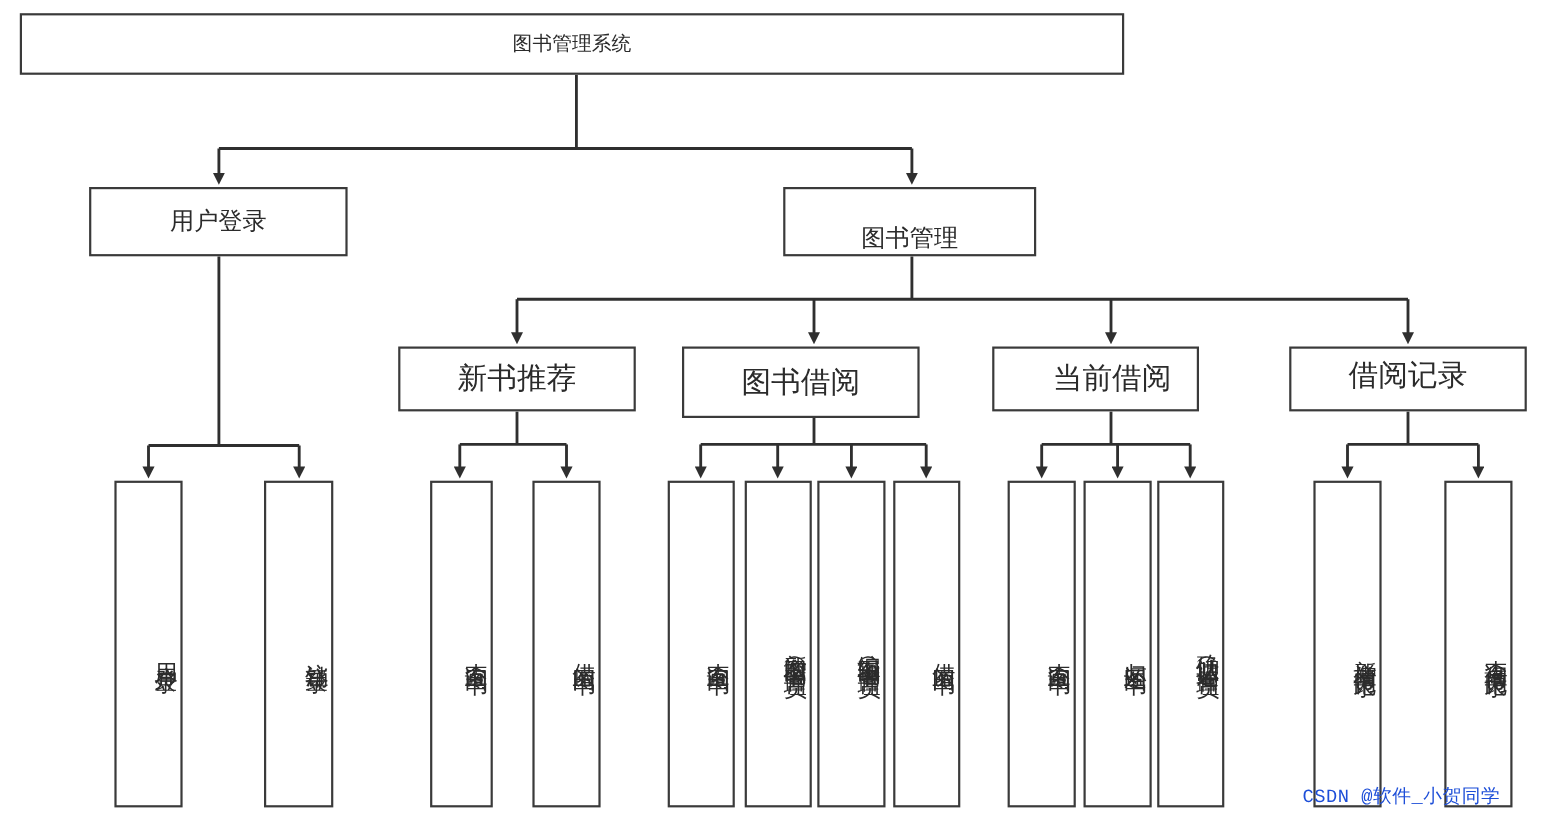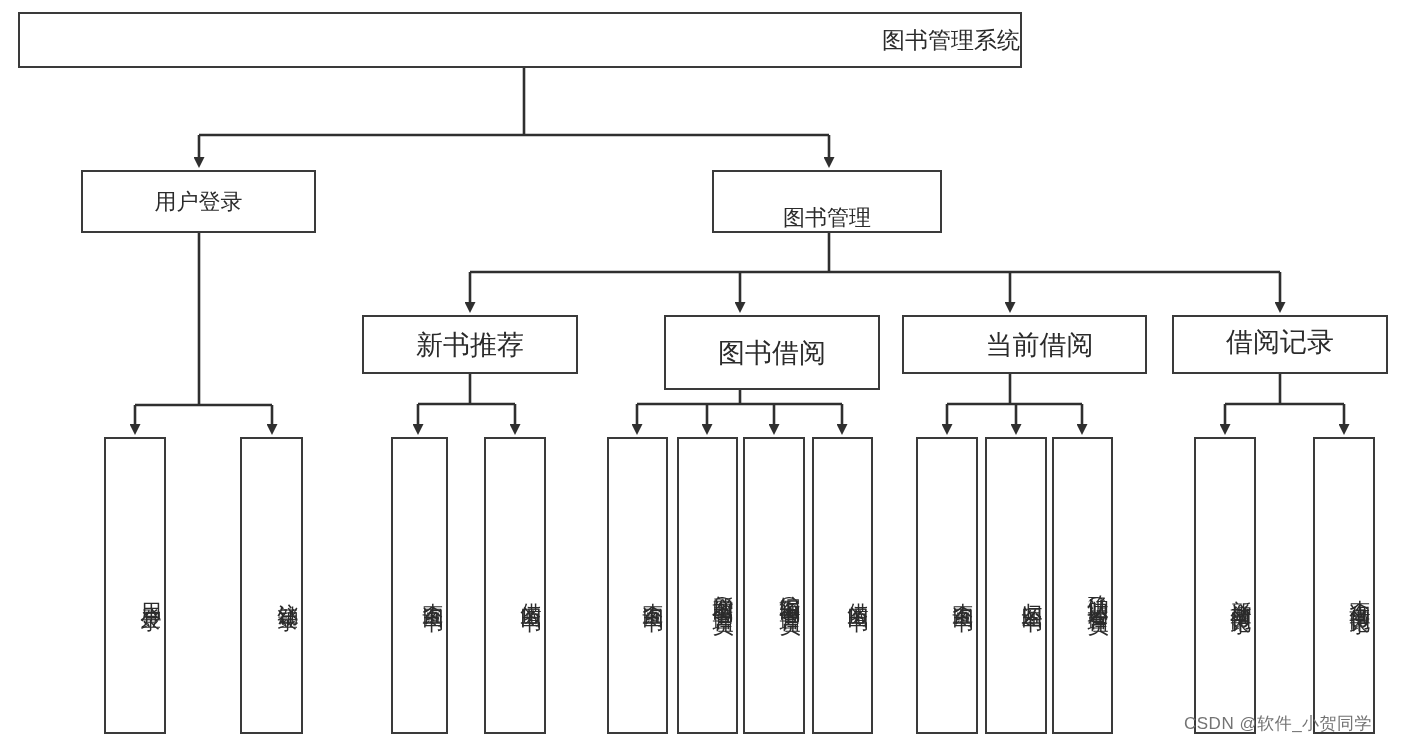--- a/index.html
+++ b/index.html
@@ -16,45 +16,45 @@
     box-sizing:border-box;
     background:#ffffff;
     border:2px solid #3a3a3a;
     display:flex;
     align-items:center;
     justify-content:center;
     color:#2b2b2b;
     line-height:1.25;
     text-align:center;
   }
-  .node-root{font-size:23px;justify-content:flex-end;}
+  .node-root{font-size:18px;}
   .node-l2{font-size:22px;}
   .node-l3{font-size:27px;}
   .node-leaf{
     font-size:21px;
     writing-mode:vertical-rl;
     text-orientation:upright;
     align-items:flex-start;
     justify-content:center;
     padding-top:12px;
     letter-spacing:3px;
   }
   .node-leaf .lbl{
     writing-mode:vertical-rl;
     text-orientation:upright;
     white-space:nowrap;
   }
   .watermark{
     position:absolute;
     left:1184px;top:712px;
     font-size:17px;
-    color:#737373;
+    color:#1d4ed8;
     letter-spacing:0.5px;
     white-space:nowrap;
-    font-family:Liberation Sans, sans-serif;
+    font-family:Liberation Mono, monospace;
   }
 </style>
 </head>
 <body>
 
 <div id="canvas">
 
   <svg id="wires" viewBox="0 0 1405 747">
     <defs>
       <marker id="arrow" markerWidth="11" markerHeight="11" refX="1" refY="5.5" orient="auto" markerUnits="userSpaceOnUse">
@@ -112,24 +112,24 @@
   <div class="node node-l2" style="left:81px;top:170px;width:235px;height:63px;">
     <span class="lbl">用户登录</span>
   </div>
   <div class="node node-l2" style="left:712px;top:170px;width:230px;height:63px;align-items:flex-end;">
     <span class="lbl">图书管理</span>
   </div>
 
   <div class="node node-l3" style="left:362px;top:315px;width:216px;height:59px;">
     <span class="lbl">新书推荐</span>
   </div>
-  <div class="node node-l3" style="left:664px;top:315px;width:216px;height:75px;">
+  <div class="node node-l3" style="left:620px;top:315px;width:216px;height:65px;">
     <span class="lbl">图书借阅</span>
   </div>
-  <div class="node node-l3" style="left:902px;top:315px;width:245px;height:59px;padding-left:30px;">
+  <div class="node node-l3" style="left:902px;top:315px;width:188px;height:59px;padding-left:30px;">
     <span class="lbl">当前借阅</span>
   </div>
   <div class="node node-l3" style="left:1172px;top:315px;width:216px;height:59px;font-family:Liberation Mono, monospace;">
     <span class="lbl">借阅记录</span>
   </div>
 
   <div class="node node-leaf" style="left:104px;top:437px;width:62px;height:297px;">
     <span class="lbl">用户登录</span>
   </div>
   <div class="node node-leaf" style="left:240px;top:437px;width:63px;height:297px;">

